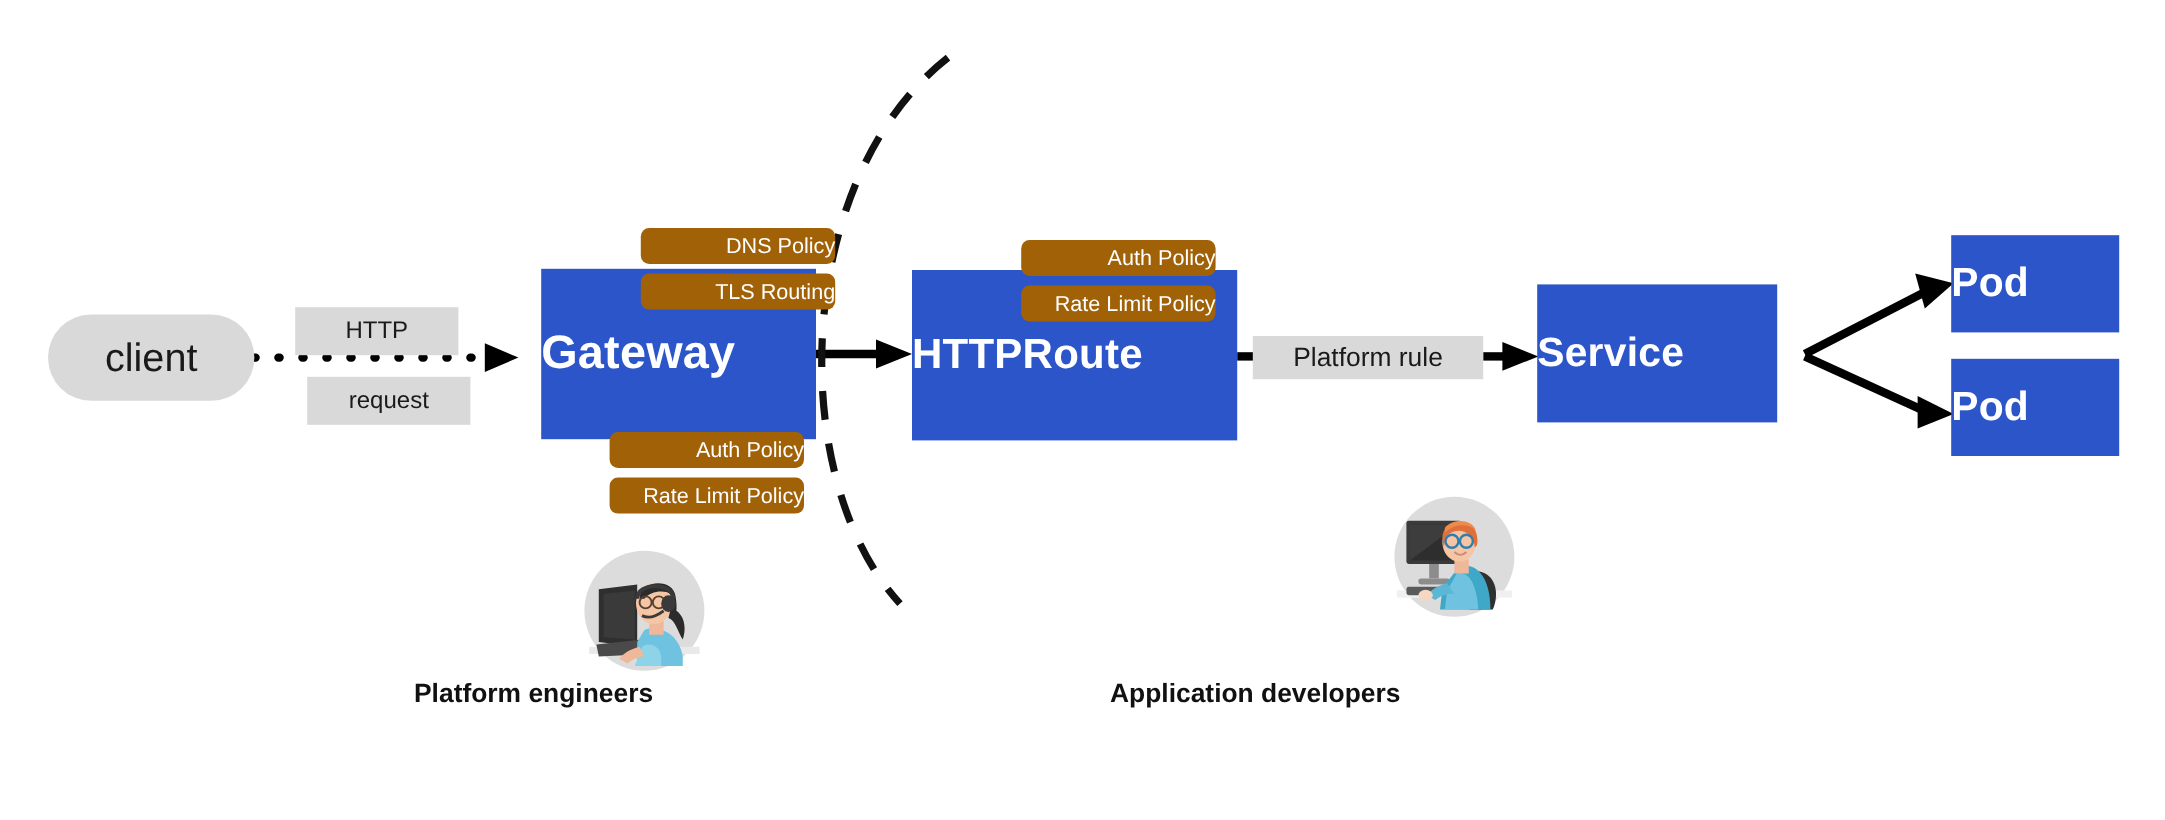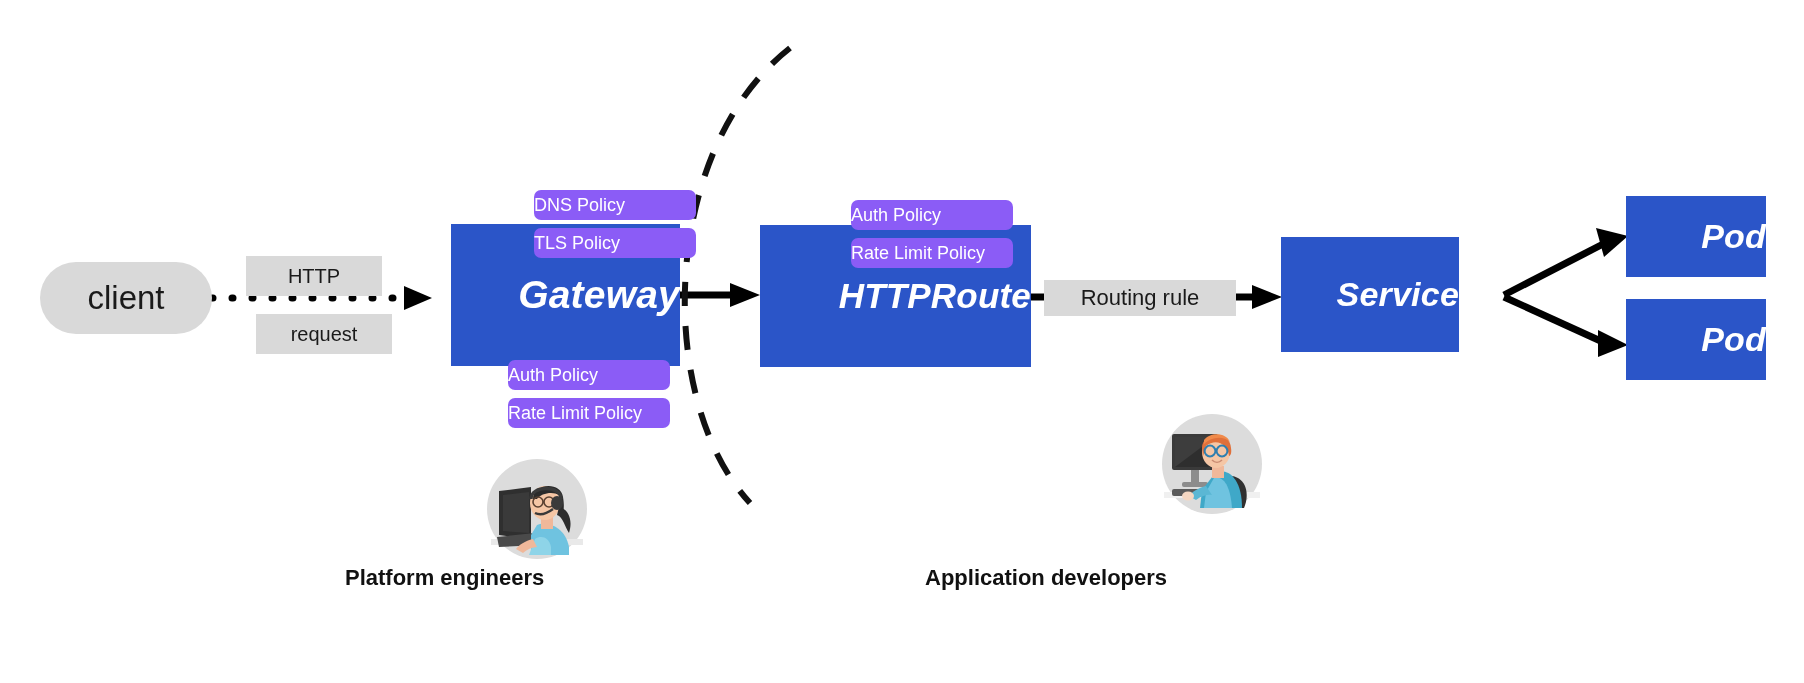--- a/index.html
+++ b/index.html
@@ -19,26 +19,25 @@
     overflow: hidden;
   }
   .abs { position: absolute; }
 
   
   .blue-box {
     background: #2B55C8;
     color: #ffffff;
     display: flex;
     align-items: center;
-    justify-content: flex-end;
+    justify-content: flex-start;
     font-weight: bold;
     letter-spacing: 0.2px;
     box-sizing: border-box;
     text-align: center;
-    font-style: italic;
   }
   .blue-box.gateway   { font-size: 39px; margin-left: 13px; }
   .blue-box.httproute { font-size: 35px; }
   .blue-box.service   { font-size: 34px; }
   .blue-box.pod       { font-size: 34px; }
 
   
   .grey-pill {
     background: #d9d9d9;
     color: #1a1a1a;
@@ -56,26 +55,26 @@
     display: flex;
     align-items: center;
     justify-content: center;
     font-size: 20px;
     box-sizing: border-box;
   }
   .grey-label.routing { font-size: 22px; }
 
   
   .policy {
-    background: #8b5cf6;
+    background: #a16207;
     color: #ffffff;
     border-radius: 7px;
     display: flex;
     align-items: center;
-    justify-content: flex-start;
+    justify-content: flex-end;
     font-size: 18px;
     box-sizing: border-box;
     white-space: nowrap;
   }
 
   
   .persona-caption {
     font-size: 22px;
     font-weight: bold;
     color: #111111;
@@ -155,21 +154,21 @@
   </div>
 
   <div class="abs blue-box gateway" style="left:438px; top:224px; width:229px; height:142px;">
     <span>Gateway</span>
   </div>
 
   <div class="abs policy" style="left:534px; top:190px; width:162px; height:30px;">
     <span>DNS Policy</span>
   </div>
   <div class="abs policy" style="left:534px; top:228px; width:162px; height:30px;">
-    <span>TLS Policy</span>
+    <span>TLS Routing</span>
   </div>
 
   <div class="abs policy" style="left:508px; top:360px; width:162px; height:30px;">
     <span>Auth Policy</span>
   </div>
   <div class="abs policy" style="left:508px; top:398px; width:162px; height:30px;">
     <span>Rate Limit Policy</span>
   </div>
 
   <div class="abs blue-box httproute" style="left:760px; top:225px; width:271px; height:142px;">
@@ -177,24 +176,24 @@
   </div>
 
   <div class="abs policy" style="left:851px; top:200px; width:162px; height:30px;">
     <span>Auth Policy</span>
   </div>
   <div class="abs policy" style="left:851px; top:238px; width:162px; height:30px;">
     <span>Rate Limit Policy</span>
   </div>
 
   <div class="abs grey-label routing" style="left:1044px; top:280px; width:192px; height:36px;">
-    <span>Routing rule</span>
-  </div>
-
-  <div class="abs blue-box service" style="left:1281px; top:237px; width:178px; height:115px;">
+    <span>Platform rule</span>
+  </div>
+
+  <div class="abs blue-box service" style="left:1281px; top:237px; width:200px; height:115px;">
     <span>Service</span>
   </div>
 
   <div class="abs blue-box pod" style="left:1626px; top:196px; width:140px; height:81px;">
     <span>Pod</span>
   </div>
   <div class="abs blue-box pod" style="left:1626px; top:299px; width:140px; height:81px;">
     <span>Pod</span>
   </div>
 

